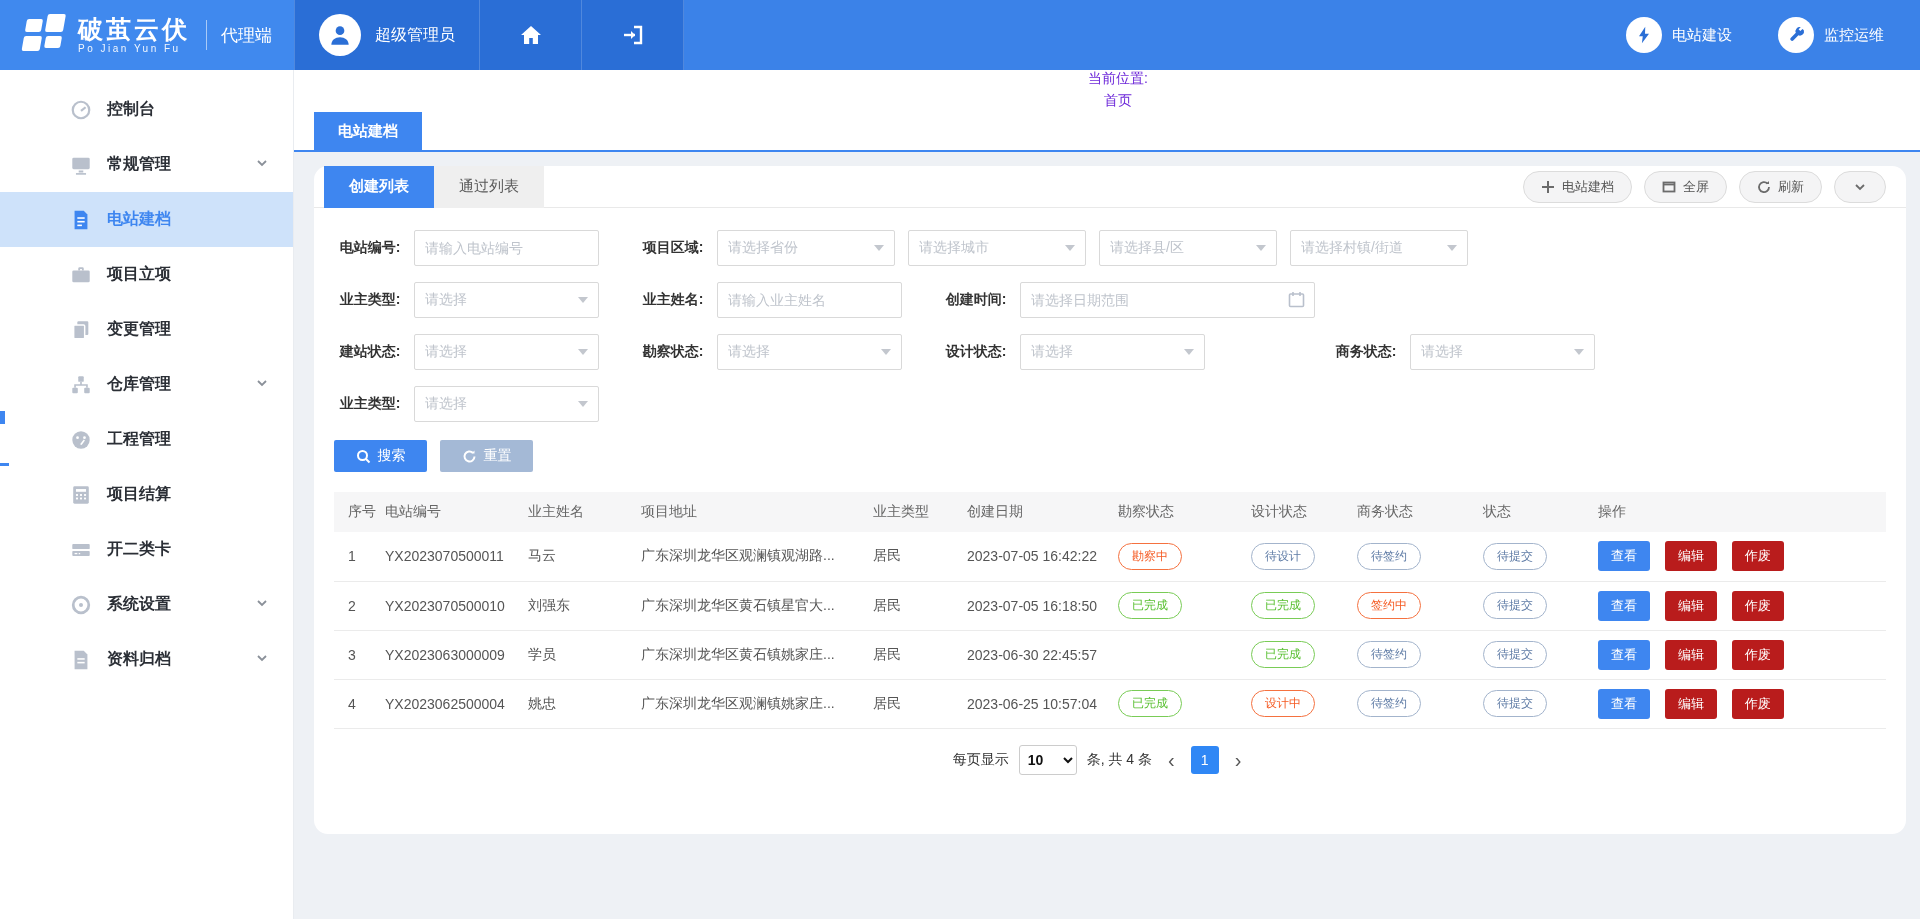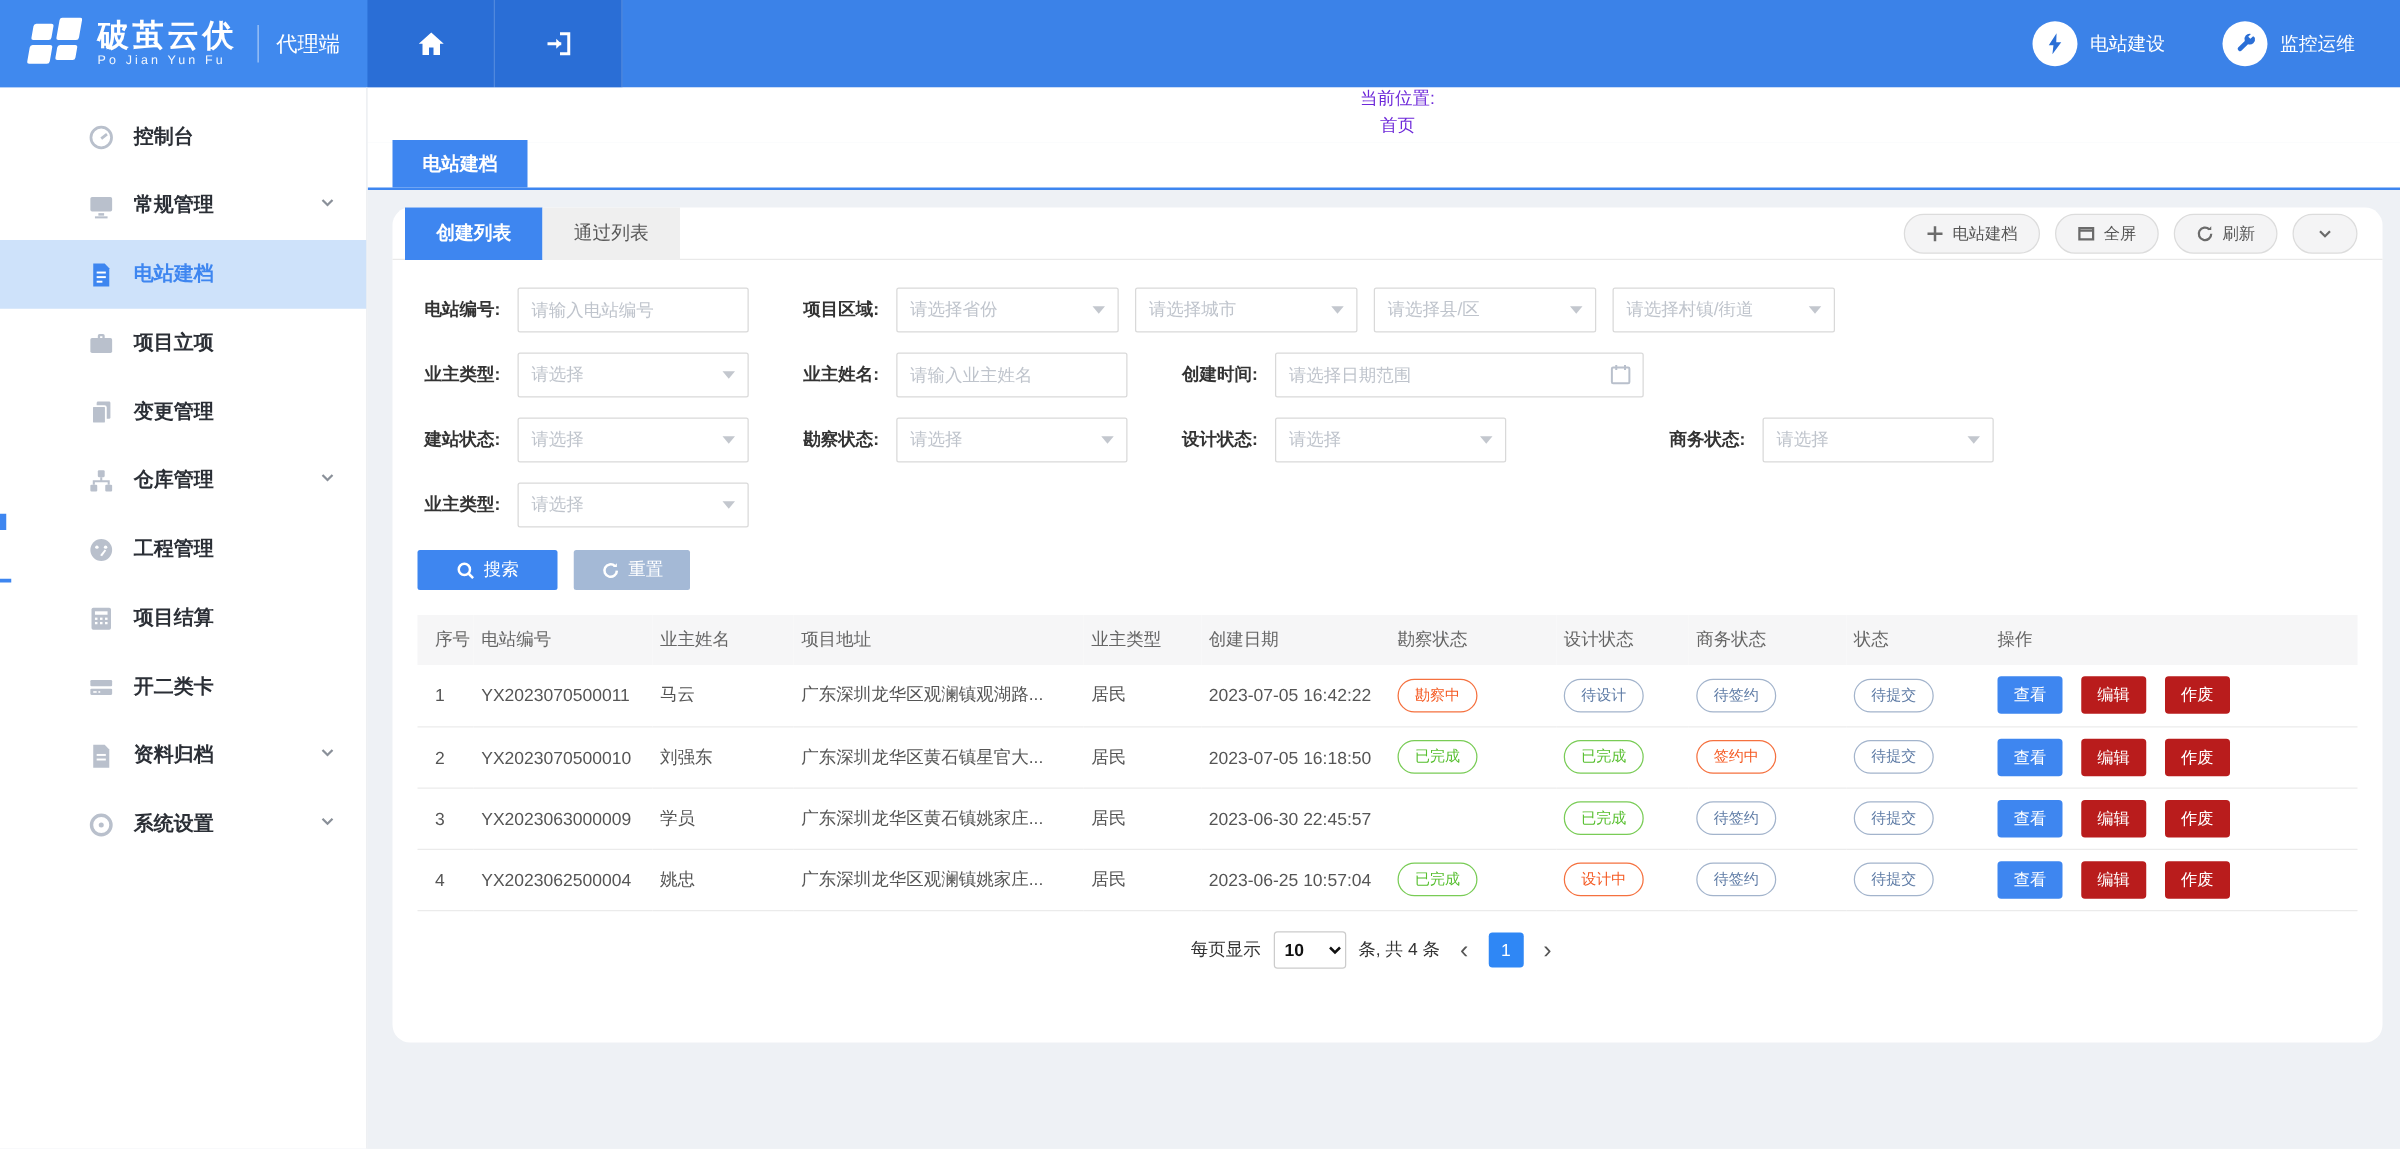--- a/index.html
+++ b/index.html
@@ -73,21 +73,21 @@
   .fselect { width:185px; height:36px; border:1px solid #d9d9d9; border-radius:2px; padding:0 10px; display:flex; align-items:center; justify-content:space-between; cursor:pointer; background:#fff; }
   .fselect .ph { font-size:14px; color:#bfc4cc; white-space:nowrap; overflow:hidden; }
   .tri { width:0; height:0; border-left:5px solid transparent; border-right:5px solid transparent; border-top:6px solid #c3c7ce; flex:0 0 auto; margin-left:6px; }
   .region-group .fselect { width:178px; margin-right:13px; }
   .fdate { position:relative; }
   .fdate .ftext { width:295px; padding-right:34px; }
   .cal-icon { position:absolute; right:10px; top:9px; width:17px; height:17px; color:#b9c0cc; pointer-events:none; }
   .filter-actions { display:flex; gap:13px; padding:2px 20px 0 20px; }
   .btn { height:32px; border:none; border-radius:2px; color:#fff; font-size:14px; display:flex; align-items:center; justify-content:center; gap:7px; cursor:pointer; font-family:inherit; }
   .btn svg { width:15px; height:15px; }
-  .btn-search { width:112px; background:#3e86f0; }
+  .btn-search { width:93px; background:#3e86f0; }
   .btn-reset { width:93px; background:#a4b9d6; }
 
   
   .tbl-wrap { padding:20px 20px 0 20px; }
   table.grid { width:100%; border-collapse:collapse; table-layout:fixed; }
   table.grid th { background:#f6f6f7; height:40px; font-size:14px; font-weight:normal; color:#666; text-align:left; padding:0 6px; white-space:nowrap; }
   table.grid td { height:49px; border-bottom:1px solid #ebebeb; font-size:14px; color:#555; padding:0 6px; white-space:nowrap; overflow:hidden; }
   table.grid th.c-no, table.grid td.c-no { padding-left:14px; }
   .badge { display:inline-block; min-width:64px; padding:4px 12px; border:1px solid transparent; border-radius:14px; font-size:12px; text-align:center; }
   .badge:empty { display:none; }
@@ -119,20 +119,29 @@
     </svg>
     <div class="brand-text">
       <div class="cn">破茧云伏</div>
       <div class="en">Po Jian Yun Fu</div>
     </div>
     <div class="brand-sep"></div>
     <div class="brand-portal">代理端</div>
   </div>
 
   <div class="user-strip">
+    <div class="ucell first">
+      <div class="avatar">
+        <svg viewBox="0 0 24 24" fill="#2b6fd6">
+          <circle cx="12" cy="8" r="4"></circle>
+            <path d="M4 21c0-4.4 3.6-7 8-7s8 2.6 8 7z"></path>
+        </svg>
+      </div>
+      <span class="uname">超级管理员</span>
+    </div>
     <div class="ucell sq">
       <svg viewBox="0 0 24 24" fill="#fff">
         <path d="M12 3l10 9h-3v9h-5.2v-6h-3.6v6H5v-9H2z"></path>
       </svg>
     </div>
     <div class="ucell sq">
       <svg viewBox="0 0 24 24" fill="none" stroke="#fff" stroke-width="2.4">
         <path d="M13 4h7v16h-7"></path>
           <path d="M3 12h11"></path>
           <path d="M10 8l4 4-4 4" fill="#fff" stroke="none"></path>
@@ -274,41 +283,41 @@
             <g fill="#fff">
               <rect x="5" y="15.2" width="3" height="1.4"></rect>
               <rect x="9.5" y="15.2" width="1.6" height="1.4"></rect>
             </g>
           </svg>
         </span>
       <span class="side-label">开二类卡</span>
     </div>
     <div class="side-item">
       <span class="sicon">
+          <svg viewBox="0 0 24 24" fill="none" stroke="currentColor" stroke-width="3">
+            <circle cx="12" cy="12" r="8.5"></circle>
+            <circle cx="12" cy="12" r="2.2" fill="currentColor" stroke="none"></circle>
+          </svg>
+        </span>
+      <span class="side-label">系统设置</span>
+      <span class="side-chevron"><svg viewBox="0 0 14 14" fill="none" stroke="currentColor" stroke-width="1.8">
+            <path d="M3 5l4 4 4-4"></path>
+          </svg></span>
+    </div>
+    <div class="side-item">
+      <span class="sicon">
           <svg viewBox="0 0 24 24">
             <path d="M5 2h10l4 4v16H5z" fill="currentColor"></path>
             <g fill="#fff">
               <rect x="8" y="10" width="8" height="1.7"></rect>
               <rect x="8" y="14" width="8" height="1.7"></rect>
             </g>
           </svg>
         </span>
       <span class="side-label">资料归档</span>
-      <span class="side-chevron"><svg viewBox="0 0 14 14" fill="none" stroke="currentColor" stroke-width="1.8">
-            <path d="M3 5l4 4 4-4"></path>
-          </svg></span>
-    </div>
-    <div class="side-item">
-      <span class="sicon">
-          <svg viewBox="0 0 24 24" fill="none" stroke="currentColor" stroke-width="3">
-            <circle cx="12" cy="12" r="8.5"></circle>
-            <circle cx="12" cy="12" r="2.2" fill="currentColor" stroke="none"></circle>
-          </svg>
-        </span>
-      <span class="side-label">系统设置</span>
       <span class="side-chevron"><svg viewBox="0 0 14 14" fill="none" stroke="currentColor" stroke-width="1.8">
             <path d="M3 5l4 4 4-4"></path>
           </svg></span>
     </div>
     <div class="edge-mark-a"></div>
     <div class="edge-mark-b"></div>
   </aside>
 
   <main class="content">
     <div class="breadcrumb-bar">

